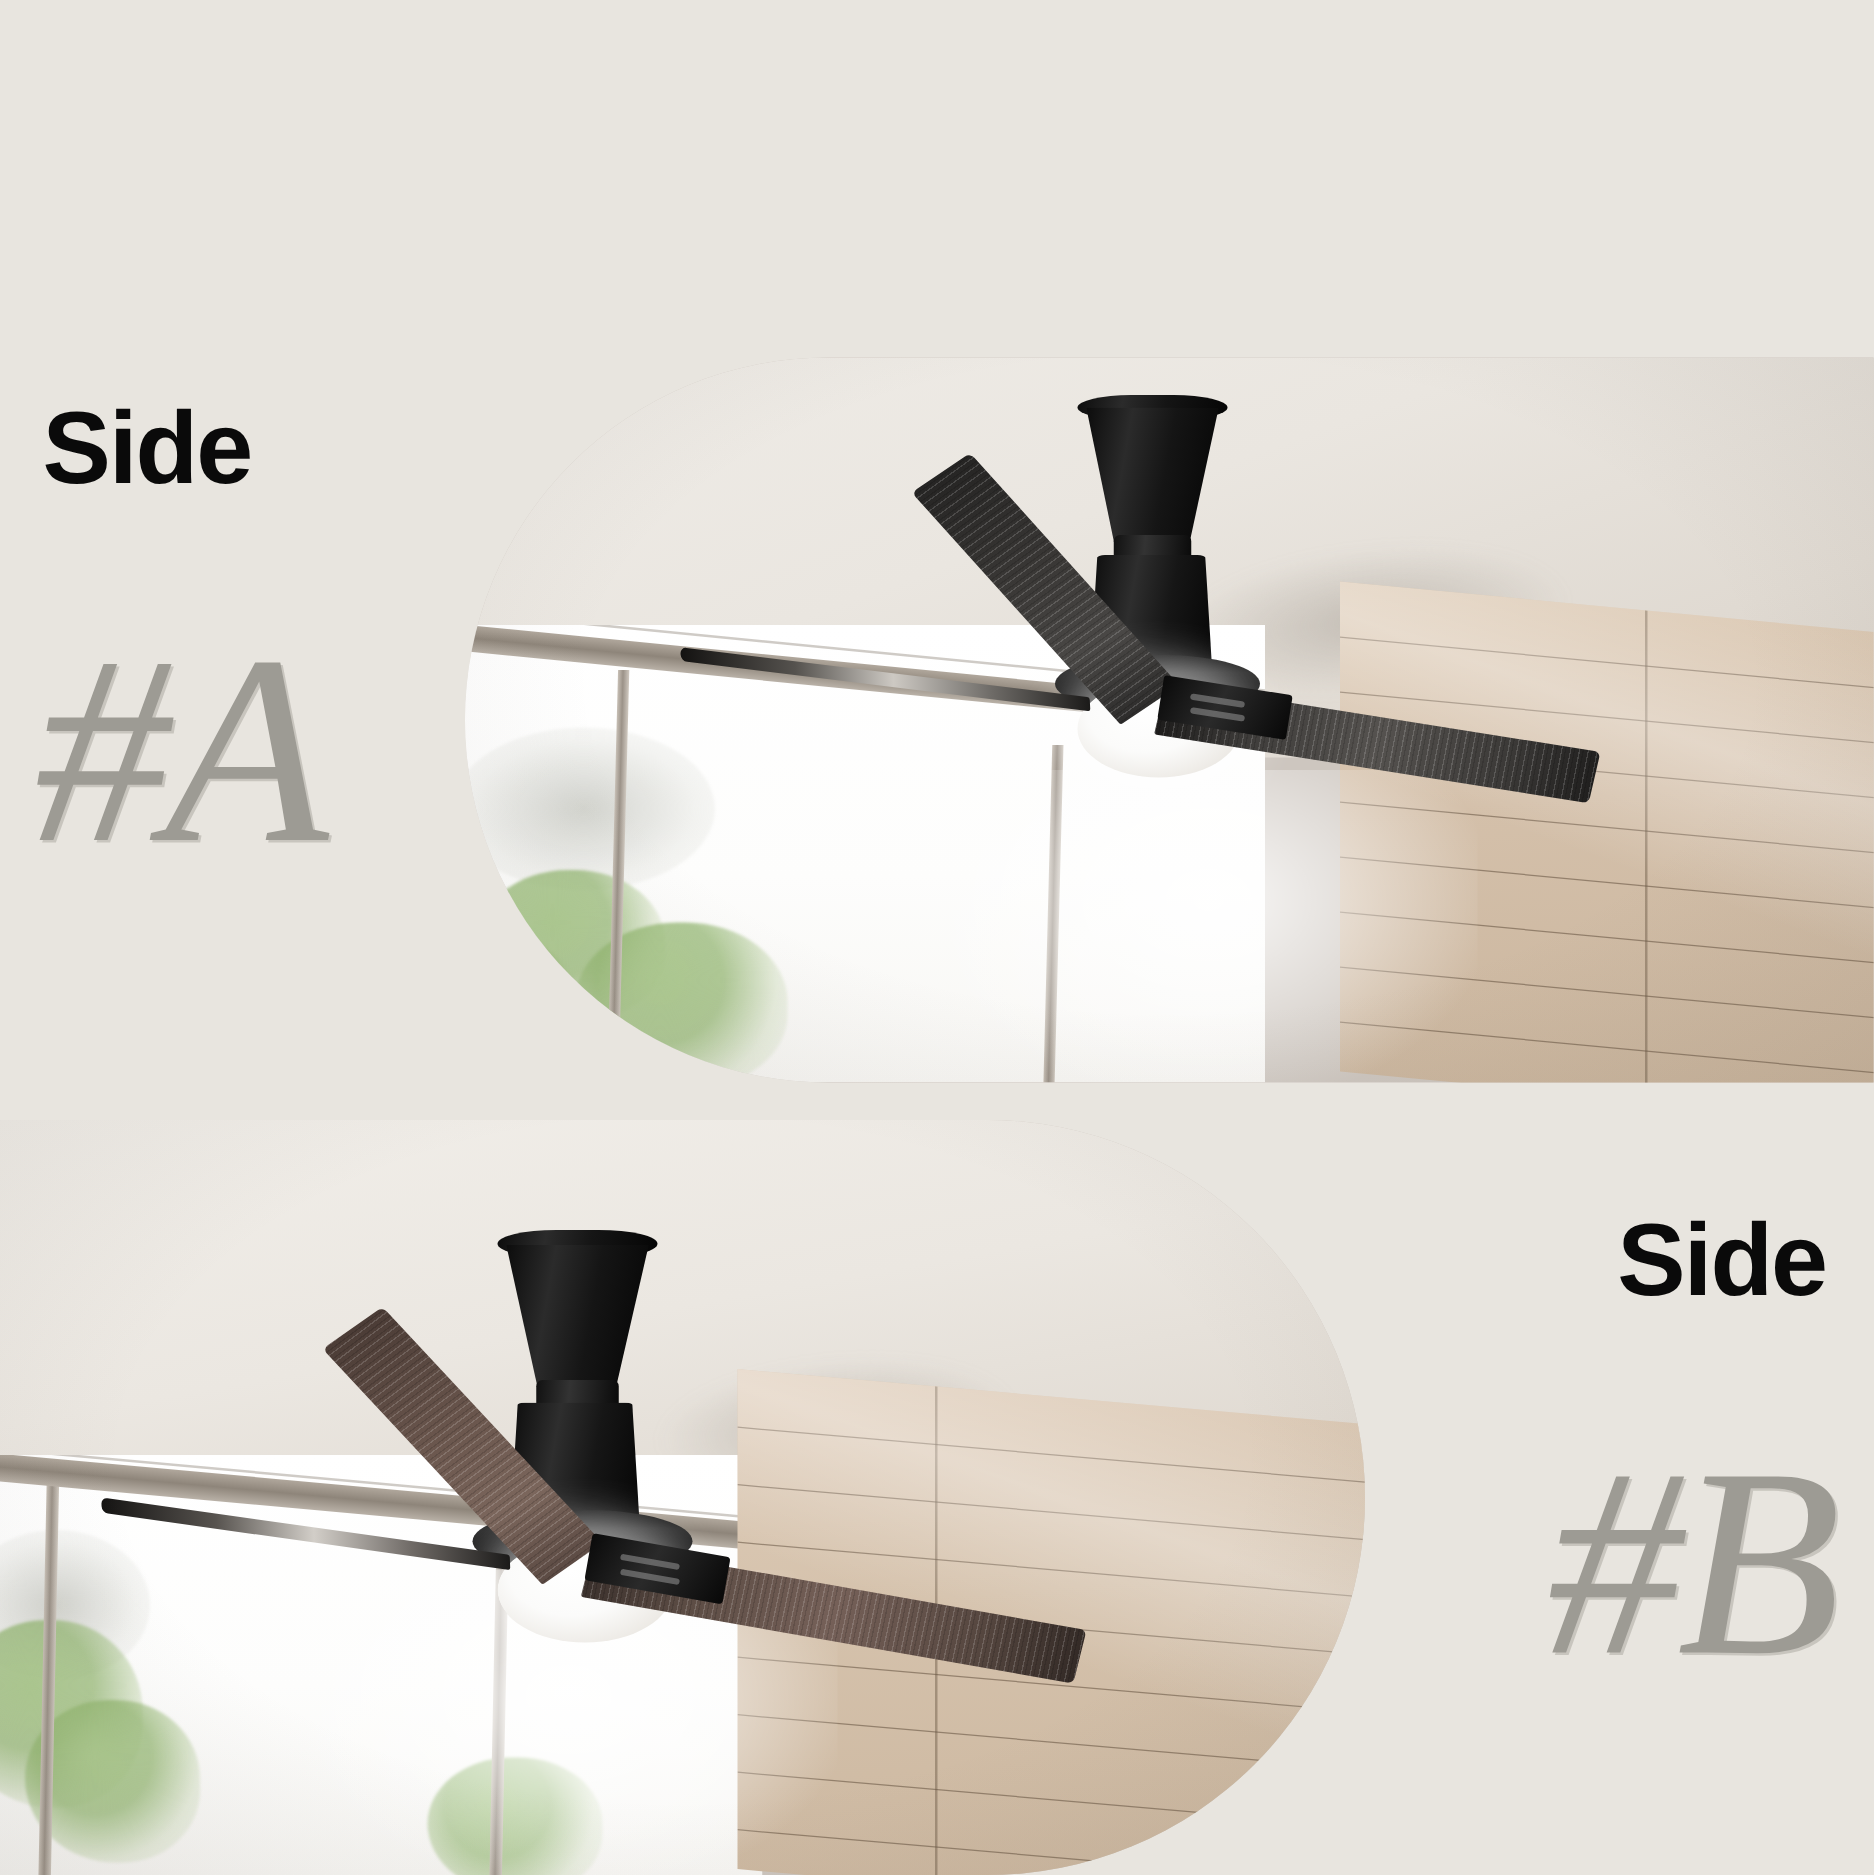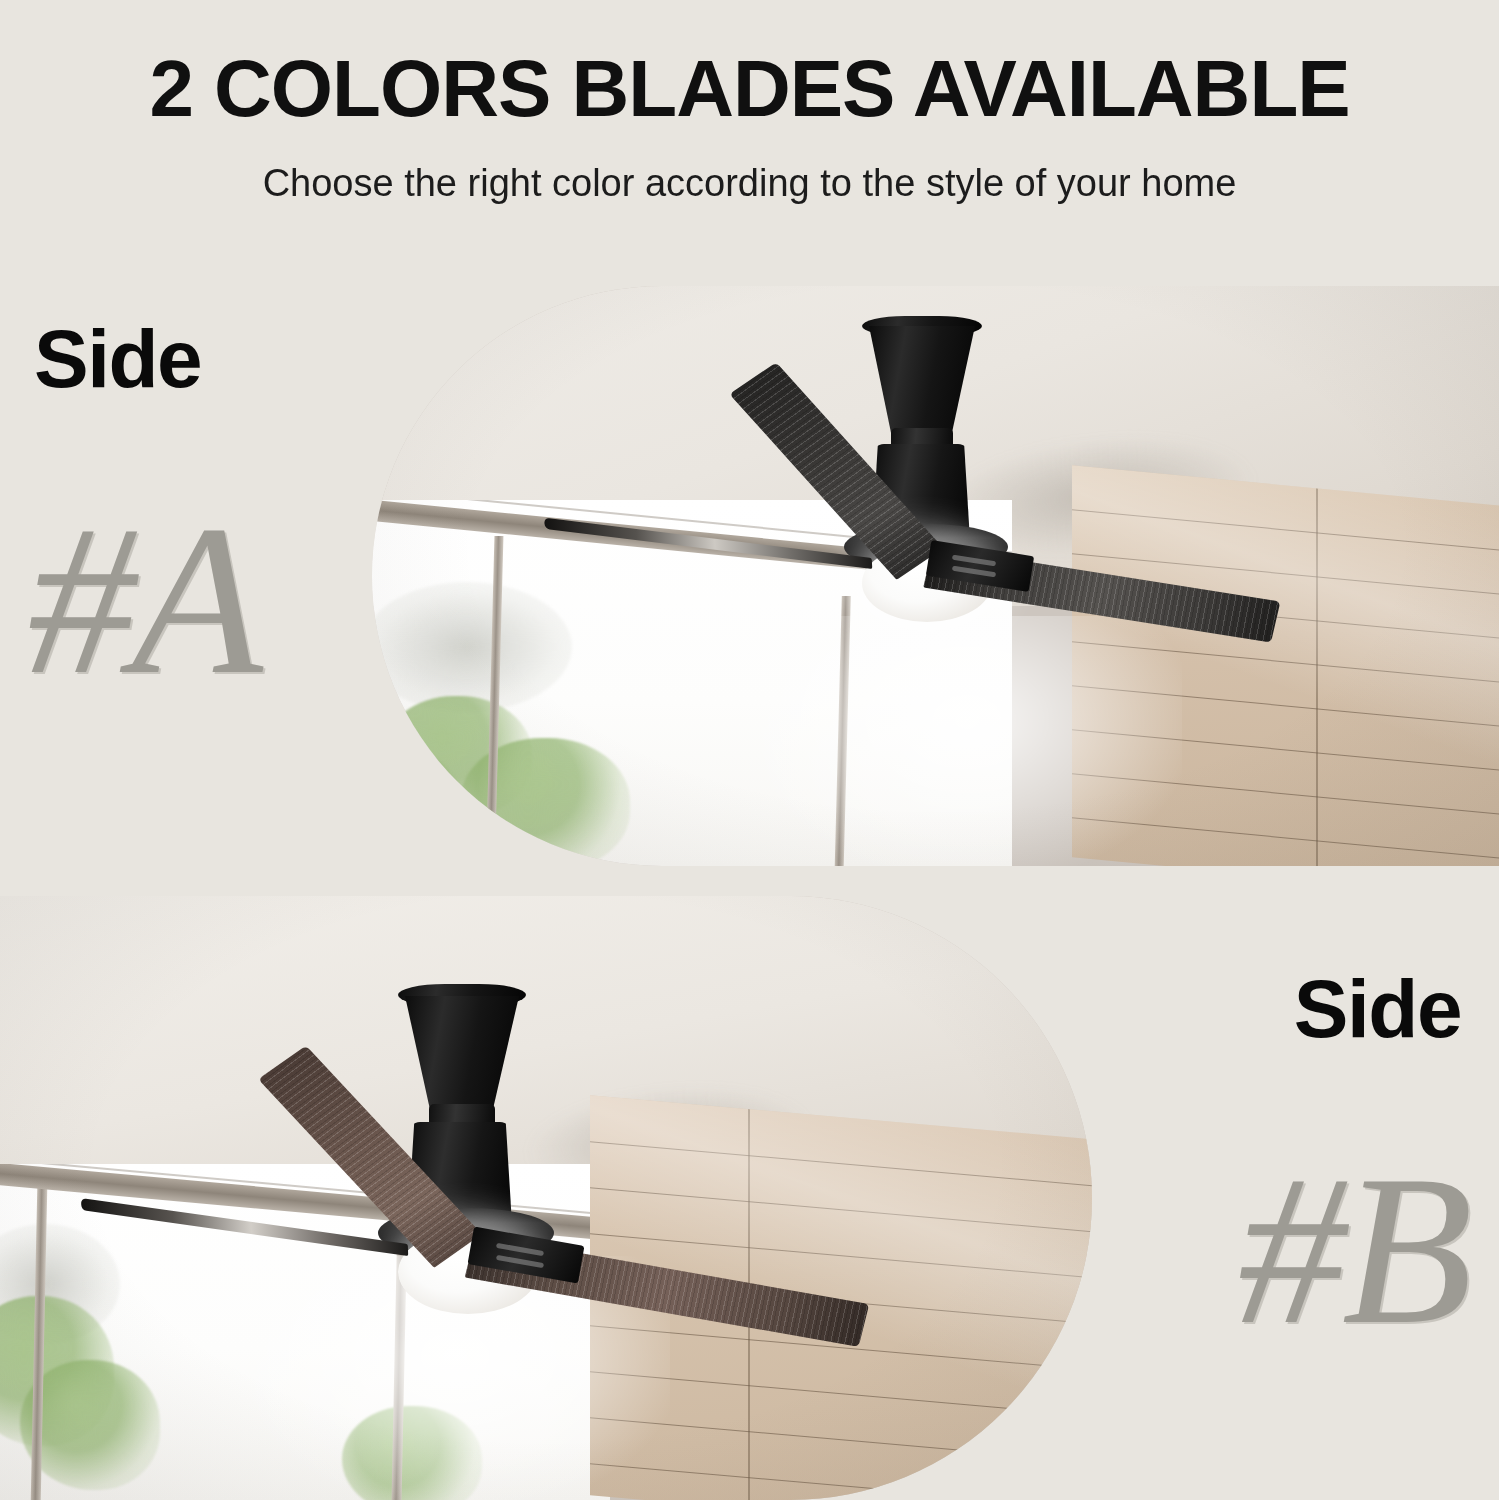--- a/index.html
+++ b/index.html
@@ -179,22 +179,20 @@
   .vignette{
     position:absolute;inset:0;pointer-events:none;
     background:radial-gradient(ellipse at 50% 45%, rgba(0,0,0,0) 58%, rgba(90,82,72,.10) 100%);
   }
 </style>
 </head>
 <body>
 
 <div class="page">
 
-  <div class="title">2 COLORS BLADES AVAILABLE</div>
-  <div class="subtitle">Choose the right color according to the style of your home</div>
 
   <div class="side-label side-a-label">Side</div>
   <div class="code code-a">#A</div>
 
   <div class="panel panel-a">
     <div class="scene">
 
       <div class="ceiling" style="height:320px;"></div>
       <div class="ceil-shadow" style="left:560px;top:150px;width:330px;height:120px;transform:rotate(-6deg);"></div>
 

